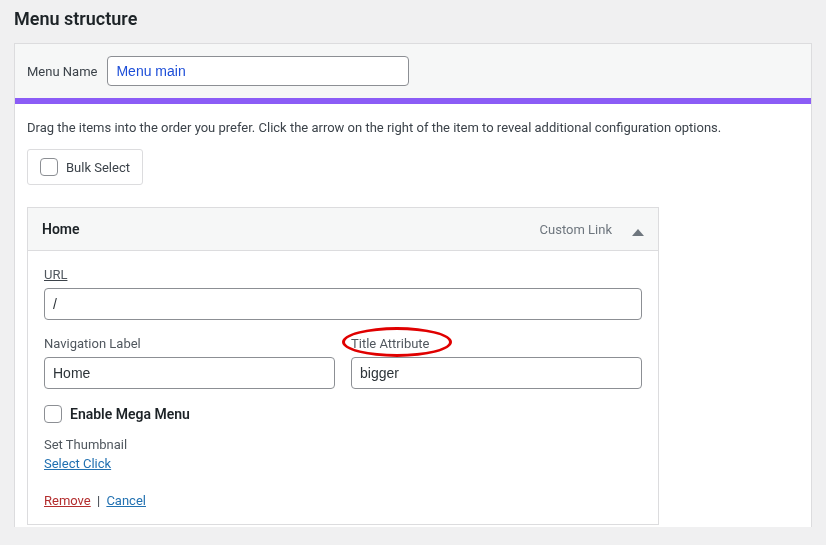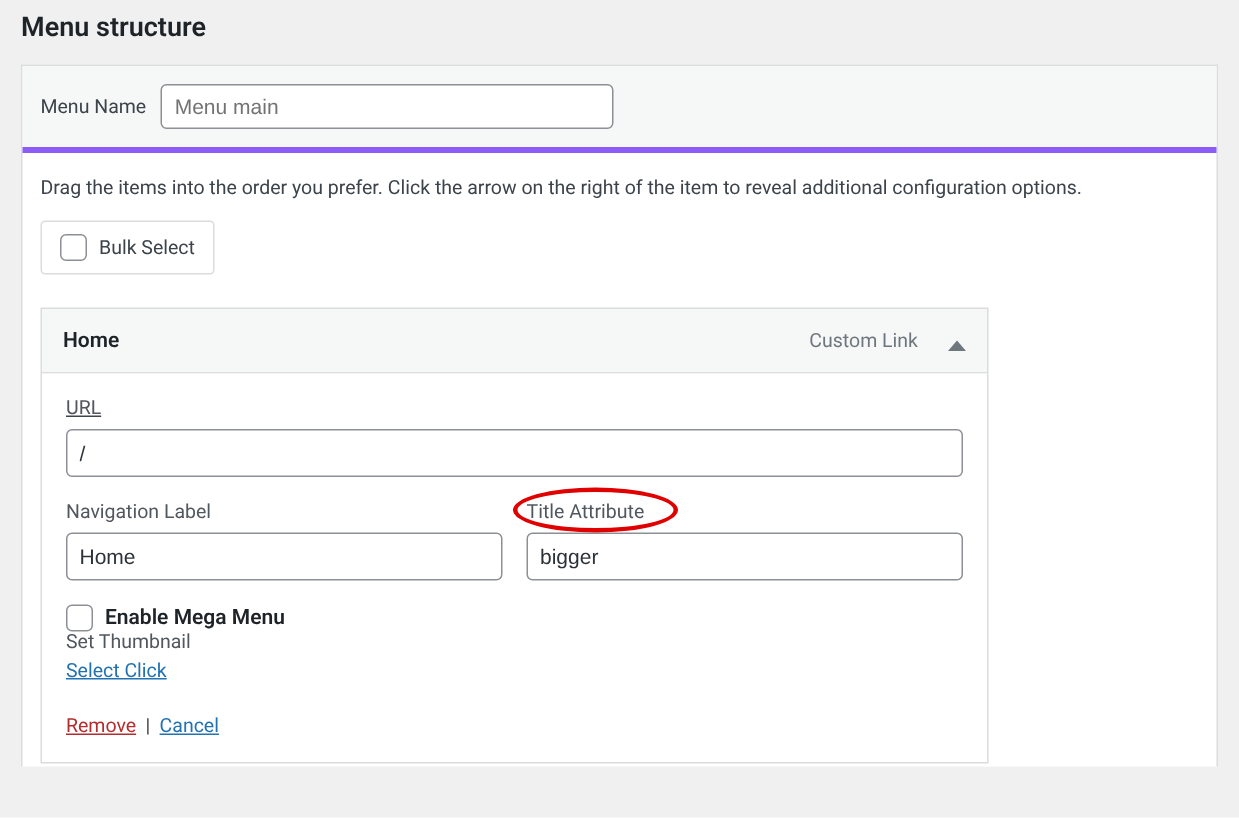--- a/index.html
+++ b/index.html
@@ -25,38 +25,38 @@
       color: #1d2327;
       padding: 8px 0 14px 0;
     }
     .menu-structure-box {
       background: #fff;
       border: 1px solid #dcdcde;
       border-bottom: none;
     }
     .menu-name-row {
       background: #f6f7f7;
-      border-bottom: 4px solid #8b5cf6;
+      border-bottom: 6px solid #8b5cf6;
       padding: 12px 12px;
       display: flex;
       align-items: center;
       gap: 10px;
     }
     .menu-name-row label {
       font-size: 13px;
       color: #3c434a;
     }
     .menu-name-row input {
       height: 30px;
       line-height: 30px;
       padding: 12px 8px;
       border: 1px solid #8c8f94;
       border-radius: 4px;
       font-size: 14px;
-      color: #737373;
+      color: #1d4ed8;
       width: 302px;
       background: #fff;
     }
     .menu-body {
       padding: 12px 12px 2px 12px;
     }
     .helper-text {
       font-size: 13px;
       color: #3c434a;
       margin: 4px 0 14px 0;
@@ -150,20 +150,21 @@
       color: #2c3338;
       background: #fff;
     }
     .url-field input[type="text"] {
       width: 100%;
     }
     .checkbox-row {
       display: flex;
       align-items: center;
       gap: 8px;
+      margin-bottom: 14px;
     }
     .checkbox-row .checkbox {
       width: 18px;
       height: 18px;
       border: 1px solid #8c8f94;
       border-radius: 4px;
       background: #fff;
     }
     .checkbox-row .label {
       font-weight: 600;

